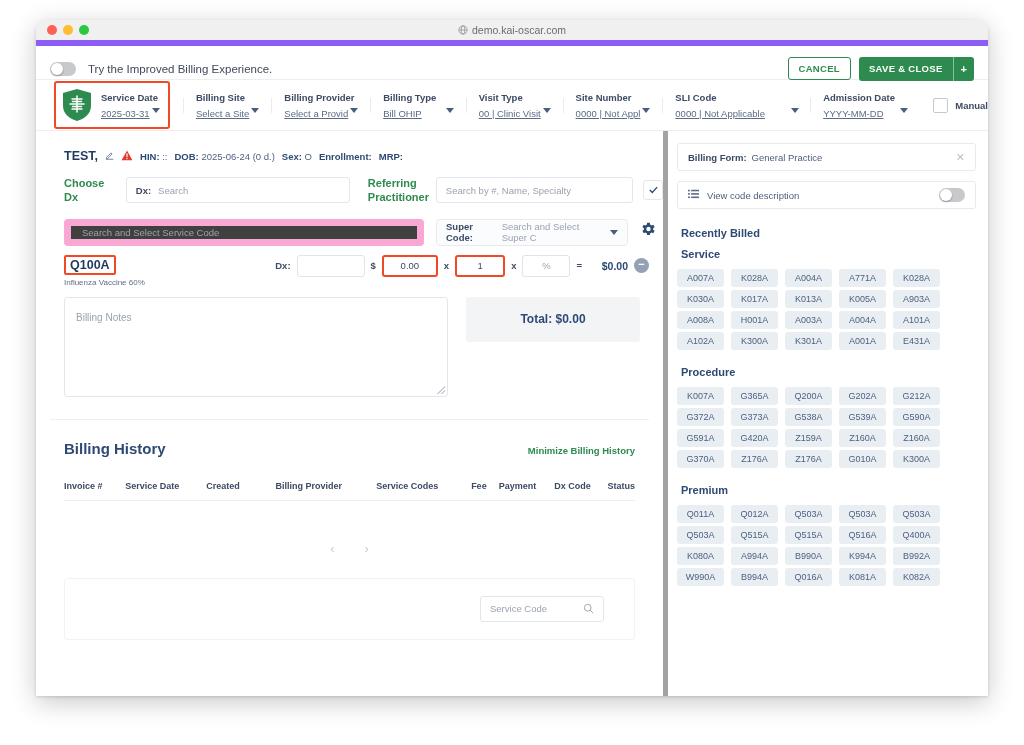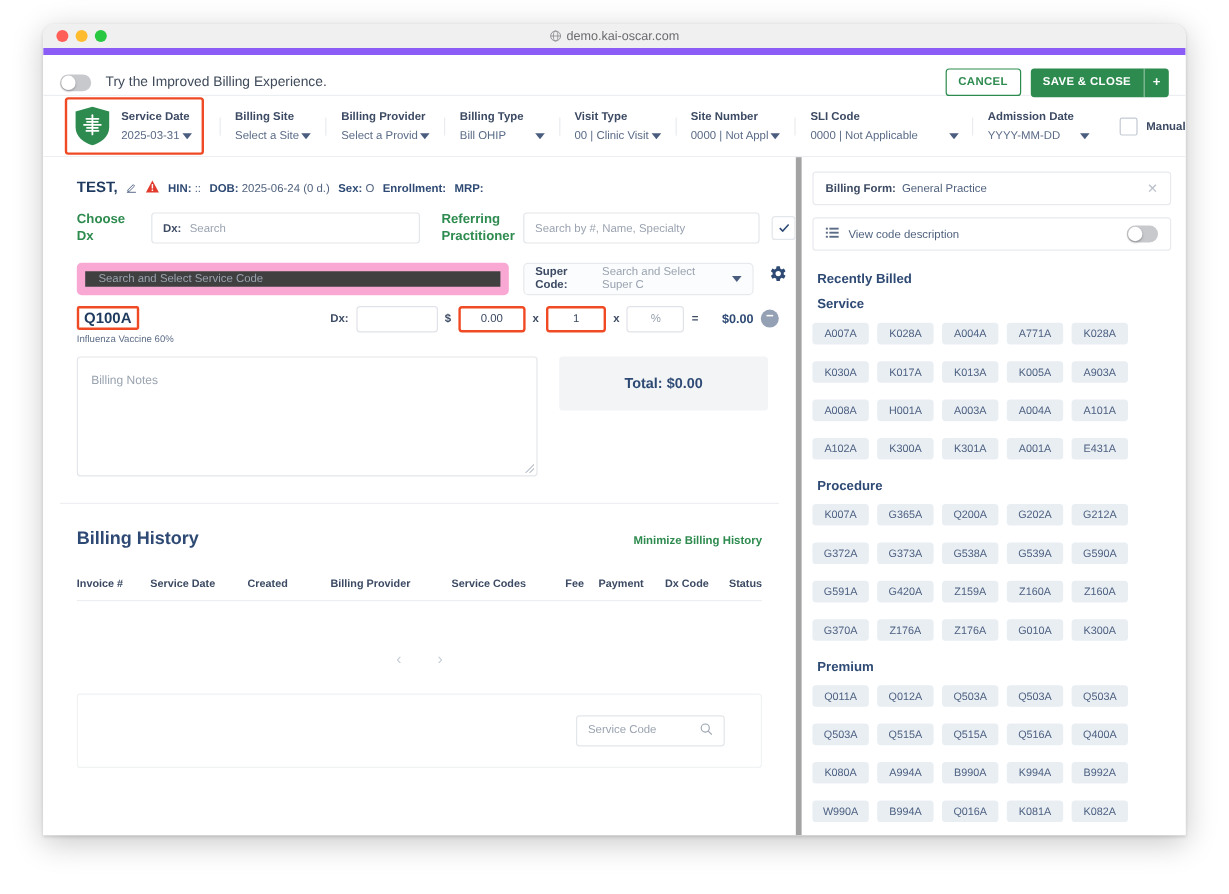--- a/index.html
+++ b/index.html
@@ -81,41 +81,41 @@
     border-top:1px solid #eceef1; border-bottom:1px solid #eceef1;
     background:#fff; padding-left:20px;
   }
   .hb-cell {
     padding: 0 13px; position:relative; min-width:0;
   }
   .hb-cell + .hb-cell::before {
     content:""; position:absolute; left:0; top:6px; bottom:6px; width:1px; background:#e9ebee;
   }
   .hb-label { font-size:9.5px; font-weight:bold; color:#3c4a63; margin-bottom:5px; white-space:nowrap; }
-  .hb-val { font-size:9.5px; color:#5a6b86; display:flex; align-items:center; gap:2px; white-space:nowrap; }
+  .hb-val { font-size:9.5px; color:#5a6b86; display:flex; gap:2px; white-space:nowrap;text-decoration:underline; }
   .caret { width:0;height:0;border-left:4px solid transparent;border-right:4px solid transparent;border-top:5px solid #4a5d7e; }
   .service-date-cell {
     display:flex; align-items:center; gap:9px;
     border:2px solid #f04a24; border-radius:3px; padding:5px 10px 5px 6px;
     margin-left:-2px;
   }
   .shield { width:30px; height:34px; flex:0 0 auto; }
   .manual-box {
     display:flex; align-items:center; gap:7px; padding-left:14px;
   }
   .chk { width:15px; height:15px; border:1px solid #c3c9d3; background:#fff; border-radius:2px; }
   .manual-label { font-size:9.5px; font-weight:bold; color:#3c4a63; }
 
   
   .cols { display:flex; height: 565px; }
   .left { width: 627px; background:#fff; position:relative; overflow:hidden; }
   .right { width: 325px; background:#fff; border-left:5px solid #a3a3a3; padding: 12px 12px 0 9px; overflow:hidden; }
 
   
-  .patient { display:flex; align-items:flex-end; gap:7px; padding:18px 0 0 28px; flex-wrap:nowrap; }
+  .patient { display:flex; align-items:center; gap:7px; padding:18px 0 0 28px; flex-wrap:nowrap; }
   .pt-name { font-size:12.5px; font-weight:bold; color:#1f3a5f; }
   .pt-edit { font-size:9px; color:#4a5d7e; }
   .warn { color:#e23b2e; font-size:12px; line-height:1; }
   .pt-field { font-size:9.5px; color:#2e4a74; font-weight:bold; white-space:nowrap; }
   .pt-val { font-weight:normal; color:#51627e; }
 
   
   .dxrow { display:flex; align-items:flex-start; padding: 14px 0 0 28px; gap:0; }
   .lbl-green { font-size:11px; font-weight:bold; color:#2e8b4f; line-height:1.25; width:54px; }
   .dx-input {
@@ -210,21 +210,21 @@
   .bf-x { margin-left:auto; color:#b9bfc9; font-size:11px; }
   .vcd {
     margin-top:10px; height:28px; border:1px solid #e8eaee; border-radius:3px; background:#fff;
     display:flex; align-items:center; padding:0 10px; gap:8px;
   }
   .vcd-label { font-size:9.5px; color:#4d5f7c; }
   .list-icon { color:#5b6b85; font-size:10px; }
   .switch.sm { margin-left:auto; }
   .sect-head { font-size:11px; font-weight:bold; color:#2e4a74; margin: 18px 0 9px 4px; }
   .sect-head.sub { margin-top: 16px; }
-  .chips { display:flex; flex-wrap:wrap; gap:14px 7px; }
+  .chips { display:flex; flex-wrap:wrap; gap:3px 7px; }
   .chip {
     width:47px; height:18px; background:#e9eef3; border-radius:3px;
     font-size:9px; color:#4f6party; color:#4e6party;
     display:flex; align-items:center; justify-content:center;
     color:#4d6party;
   }
   .chip { color:#4c6party; }
 </style>
 </head>
 <body>

